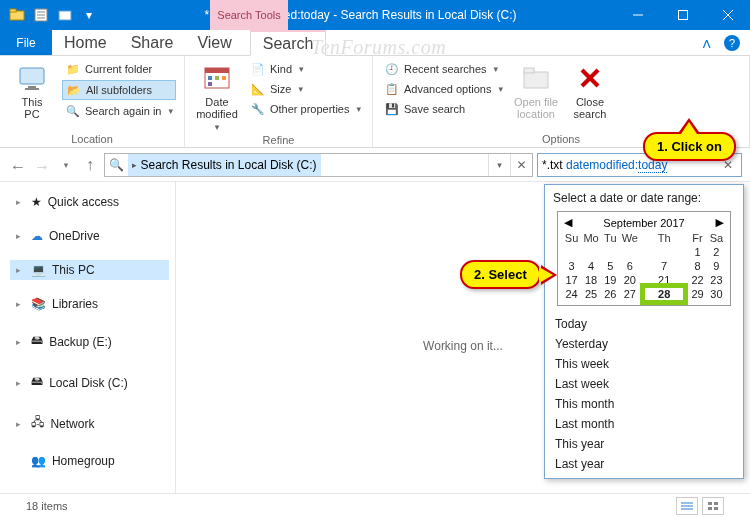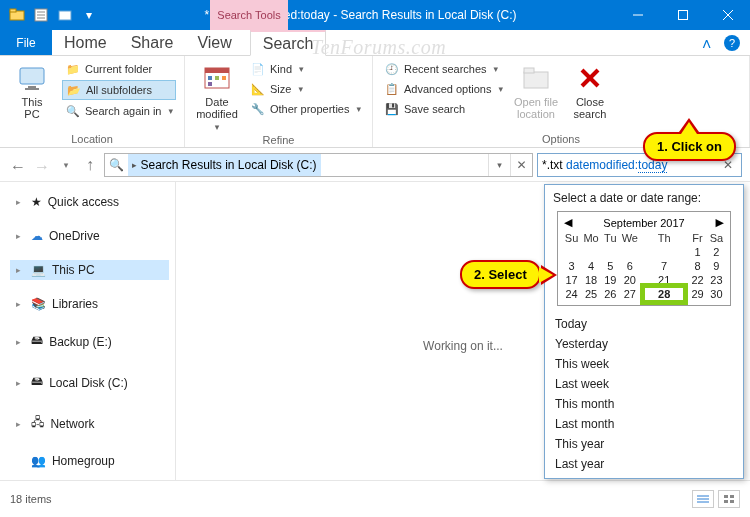--- a/index.html
+++ b/index.html
@@ -51,21 +51,21 @@
 
 .body { position:absolute; top:182px; left:0; right:0; bottom:24px; display:flex; }
 .sidebar { width:176px; border-right:1px solid #e6e6e6; padding:8px 4px; font-size:12px; color:#222; }
 .sidebar .item { display:flex; align-items:center; gap:6px; padding:3px 6px; margin:2px 2px 2px 14px; }
 .sidebar .item.top { margin-left:6px; }
 .sidebar .item.sel { background:#cde8ff; }
 .sidebar .tw { width:9px; color:#888; font-size:9px; display:inline-block; }
 .content { flex:1; position:relative; display:flex; align-items:center; justify-content:center; font-size:12px; color:#666; padding-top:16px; }
 
 
-.statusbar { position:absolute; bottom:0; left:0; right:0; height:37px; border-top:1px solid #e6e6e6; display:flex; align-items:center; font-size:11px; color:#555; padding:0 10px; background:#fff; }
+.statusbar { position:absolute; bottom:0; left:0; right:0; height:24px; border-top:1px solid #e6e6e6; display:flex; align-items:center; font-size:11px; color:#555; padding:0 26px; background:#fff; }
 .statusbar .right { margin-left:auto; display:flex; gap:4px; }
 .view-toggle { width:22px; height:18px; border:1px solid #ccc; display:flex; align-items:center; justify-content:center; }
 
 
 .flyout { position:absolute; top:184px; right:6px; width:200px; border:1px solid #7aa7d0; background:#fff; box-shadow: 2px 2px 6px rgba(0,0,0,.25); font-size:12px; padding:6px 8px 4px; }
 .flyout .header { margin-bottom:6px; color:#222; }
 .calendar { border:1px solid #999; padding:4px; margin: 0 auto 8px; width: 174px; }
 .calendar .cal-nav { display:flex; align-items:center; justify-content:space-between; font-size:11px; padding:0 2px 2px; }
 .calendar table { width:100%; border-collapse:collapse; font-size:11px; text-align:center; }
 .calendar th { font-weight:normal; color:#333; width:14.28%; padding:1px 0; }

